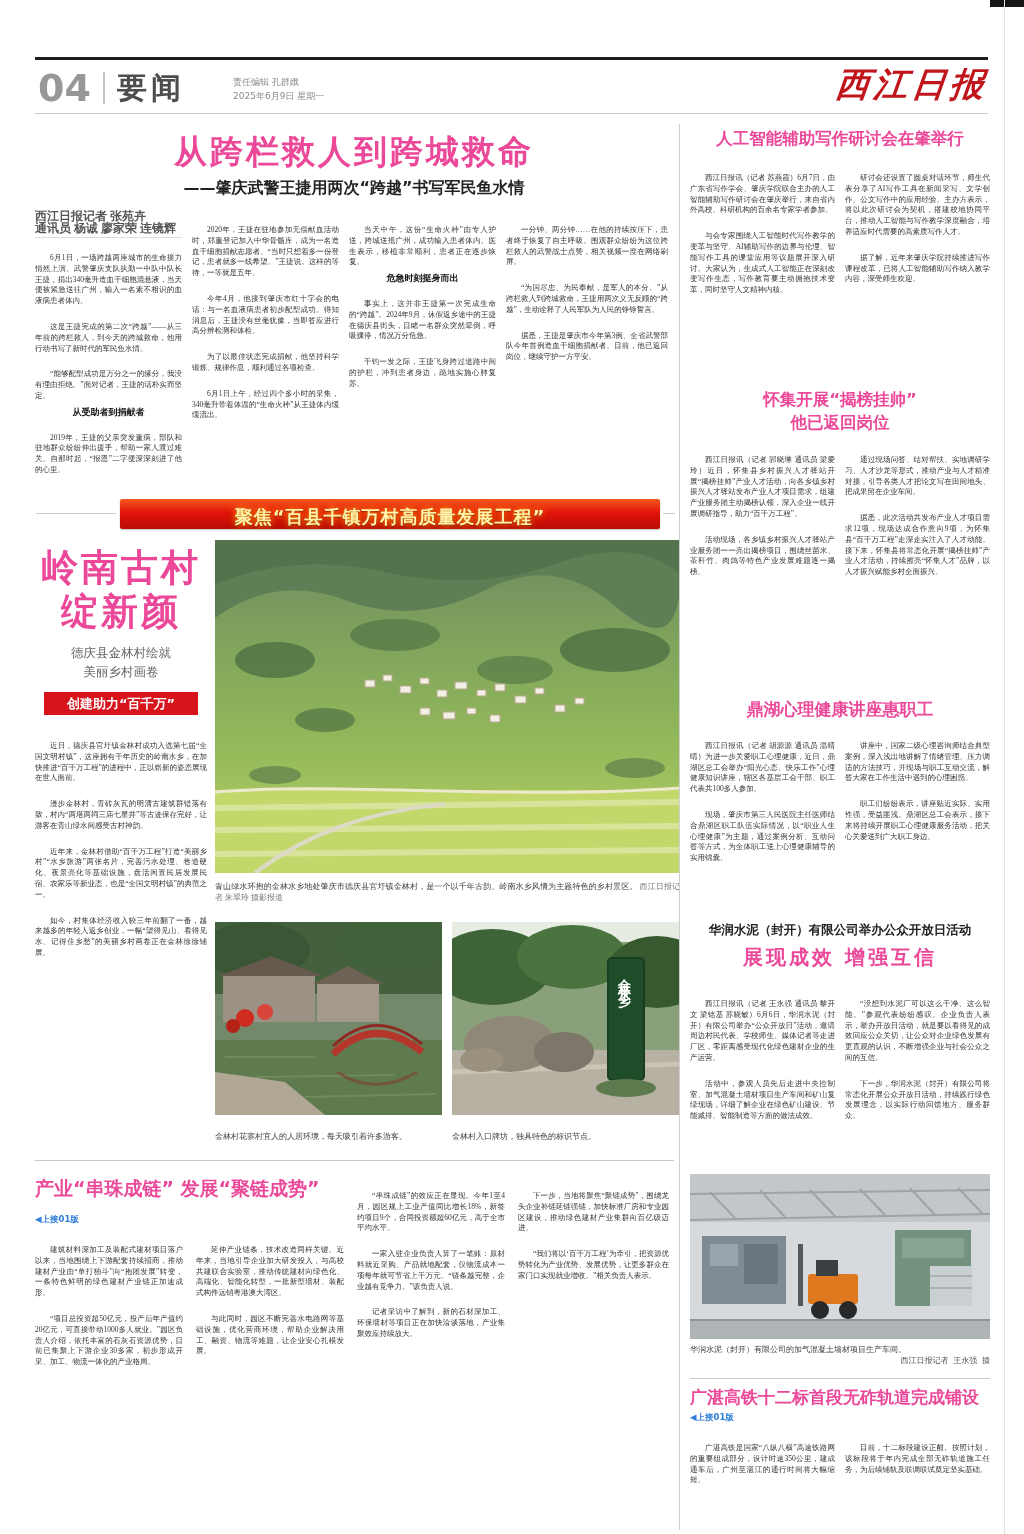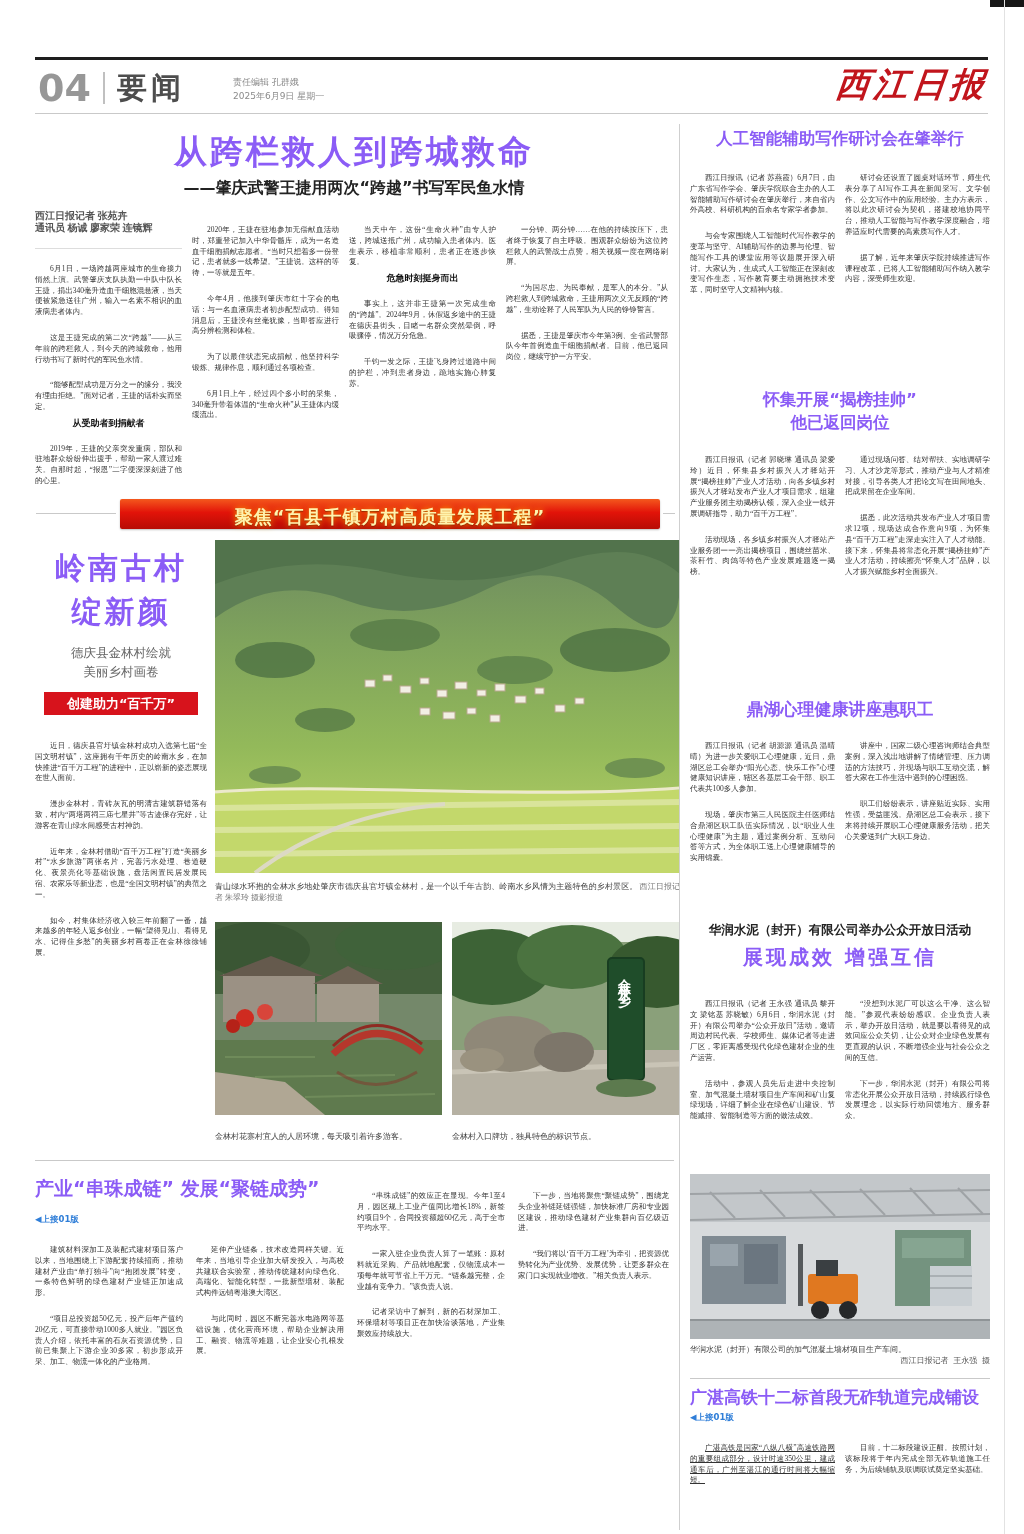--- a/index.html
+++ b/index.html
@@ -1,27 +1,27 @@
 <!DOCTYPE html>
 <html><head>
 <meta charset="utf-8">
 <style>
   html,body{margin:0;padding:0;background:#ffffff;}
   .page{position:relative;width:1024px;height:1534px;background:#fff;overflow:hidden;
         font-family:"Liberation Serif","DejaVu Serif",serif;color:#2a2a2a;}
   .abs{position:absolute;}
-  .h-sans{font-family:"DejaVu Sans","Liberation Sans",sans-serif;font-weight:bold;color:#8b5cf6;}
+  .h-sans{font-family:"DejaVu Sans","Liberation Sans",sans-serif;font-weight:bold;color:#ec4899;}
   .rule{background:#c9c9c9;}
   
   .col{position:absolute;overflow:hidden;text-align:justify;font-size:7.5px;line-height:10.8px;color:#333;}
   .col p{margin:15px 0 3px;text-indent:2em;}
   .col .sub{font-weight:bold;text-align:center;text-indent:0;font-size:9px;margin:5px 0;color:#101010;
             font-family:"DejaVu Sans","Liberation Sans",sans-serif;}
-  .byline{font-size:10px;color:#555;font-weight:bold;line-height:12px;border-bottom:1px solid #ddd;
-          padding-bottom:14px;margin-bottom:5px;}
+  .byline{font-size:12px;color:#555;font-weight:bold;line-height:12px;border-bottom:1px solid #ddd;
+          padding-bottom:3px;margin-bottom:5px;}
   .caption{position:absolute;font-size:8px;line-height:11px;color:#3c3c3c;text-align:justify;}
   .banner{display:flex;align-items:flex-end;justify-content:center;
           background:linear-gradient(180deg,#f4581d 0%,#e21309 45%,#b70c05 100%);
           border-radius:2px;box-shadow:0 1px 2px rgba(0,0,0,.25);}
   .banner span{font-family:"DejaVu Sans","Liberation Sans",sans-serif;font-weight:bold;font-size:18px;
           letter-spacing:1px;color:#fff3ae;text-shadow:0 0 7px #ffb400,0 1px 1px #7a0000;}
   .tagbox{background:#d7131c;color:#fff;font-family:"DejaVu Sans",sans-serif;font-weight:bold;
           font-size:13px;text-align:center;line-height:23px;}
   .blue-cont{font-size:8.5px;font-weight:bold;color:#2f7ed8;font-family:"DejaVu Sans",sans-serif;}
   .photo{position:absolute;overflow:hidden;background:#7c9464;}
@@ -82,21 +82,21 @@
       <p>“为国尽忠、为民奉献，是军人的本分。”从跨栏救人到跨城救命，王捷用两次义无反顾的“跨越”，生动诠释了人民军队为人民的铮铮誓言。</p>
       <p>据悉，王捷是肇庆市今年第3例、全省武警部队今年首例造血干细胞捐献者。目前，他已返回岗位，继续守护一方平安。</p>
     </div>
 
   <div class="abs rule" style="left:36px;top:513px;width:80px;height:1px;"></div>
   <div class="abs banner" style="left:120px;top:499px;width:540px;height:30px;">
     <span>聚焦“百县千镇万村高质量发展工程”</span>
   </div>
   <div class="abs rule" style="left:663px;top:513px;width:12px;height:1px;"></div>
 
-  <div class="abs h-sans" style="left:35px;top:546px;width:172px;text-align:center;font-size:30px;letter-spacing:3px;line-height:44px;">
+  <div class="abs h-sans" style="left:35px;top:546px;width:172px;text-align:center;font-size:37px;letter-spacing:3px;line-height:44px;">
     <div>岭南古村</div>
     <div>绽新颜</div>
   </div>
   <div class="abs" style="left:35px;top:644px;width:172px;text-align:center;font-size:12.5px;color:#666;line-height:19px;">
     <div>德庆县金林村绘就</div>
     <div>美丽乡村画卷</div>
   </div>
   <div class="abs tagbox" style="left:44px;top:692px;width:154px;height:23px;">创建助力“百千万”</div>
   <div class="col" style="left:35px;top:726px;width:172px;height:432px;">
       <p>近日，德庆县官圩镇金林村成功入选第七届“全国文明村镇”，这座拥有千年历史的岭南水乡，在加快推进“百千万工程”的进程中，正以崭新的姿态展现在世人面前。</p>
@@ -305,20 +305,20 @@
     </svg>
   </div>
   <div class="caption" style="left:690px;top:1344px;width:300px;">
     <div>华润水泥（封开）有限公司的加气混凝土墙材项目生产车间。</div>
     <div style="text-align:right;color:#555;font-family:Liberation Mono, monospace;">西江日报记者 王永强 摄</div>
   </div>
 
   <div class="abs rule" style="left:690px;top:1378px;width:300px;height:1px;"></div>
   <div class="abs h-sans" style="left:690px;top:1386px;width:300px;font-size:17px;">广湛高铁十二标首段无砟轨道完成铺设</div>
   <div class="abs blue-cont" style="left:690px;top:1412px;">◀上接01版</div>
-  <div class="col" style="left:690px;top:1428px;width:145px;height:100px;text-decoration:underline;">
+  <div class="col" style="left:690px;top:1428px;width:145px;height:100px;">
       <p>广湛高铁是国家“八纵八横”高速铁路网的重要组成部分，设计时速350公里，建成通车后，广州至湛江的通行时间将大幅缩短。</p>
     </div>
   <div class="col" style="left:845px;top:1428px;width:145px;height:100px;">
       <p>目前，十二标段建设正酣。按照计划，该标段将于年内完成全部无砟轨道施工任务，为后续铺轨及联调联试奠定坚实基础。</p>
     </div>
 
 </div>
 
 </body></html>

